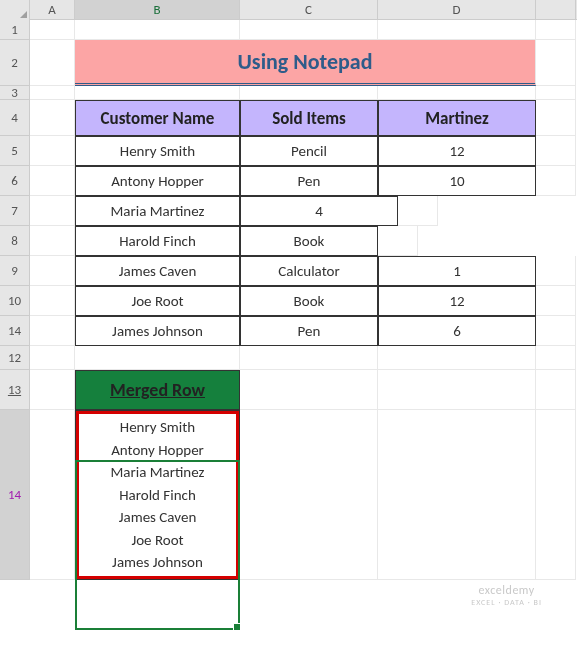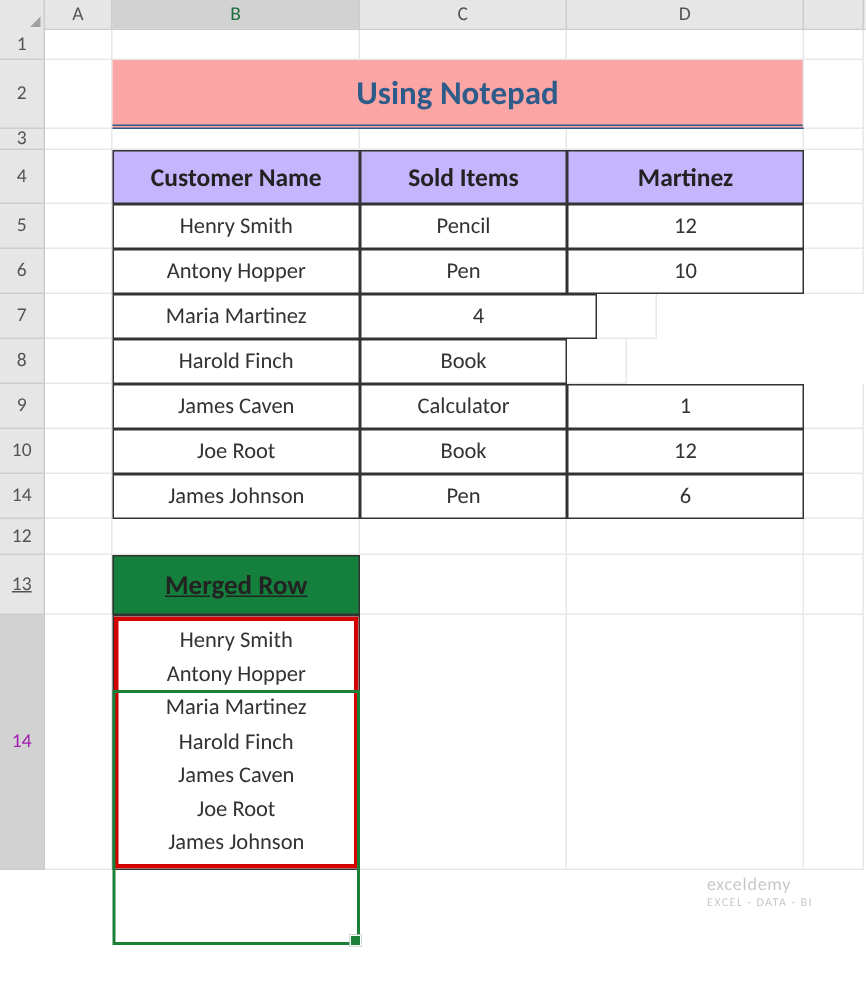--- a/index.html
+++ b/index.html
@@ -169,21 +169,21 @@
     height: 6px;
     background: #1a7f37;
     border: 1px solid #fff;
   }
   .watermark {
     position: absolute;
     right: 35px;
     bottom: 50px;
     font-size: 12px;
     color: #c9c9c9;
-    text-align: left;
+    text-align: center;
     letter-spacing: 0.5px;
   }
   .watermark .tag {
     font-size: 8px;
     letter-spacing: 1px;
   }
 </style>
 </head>
 <body>
 

